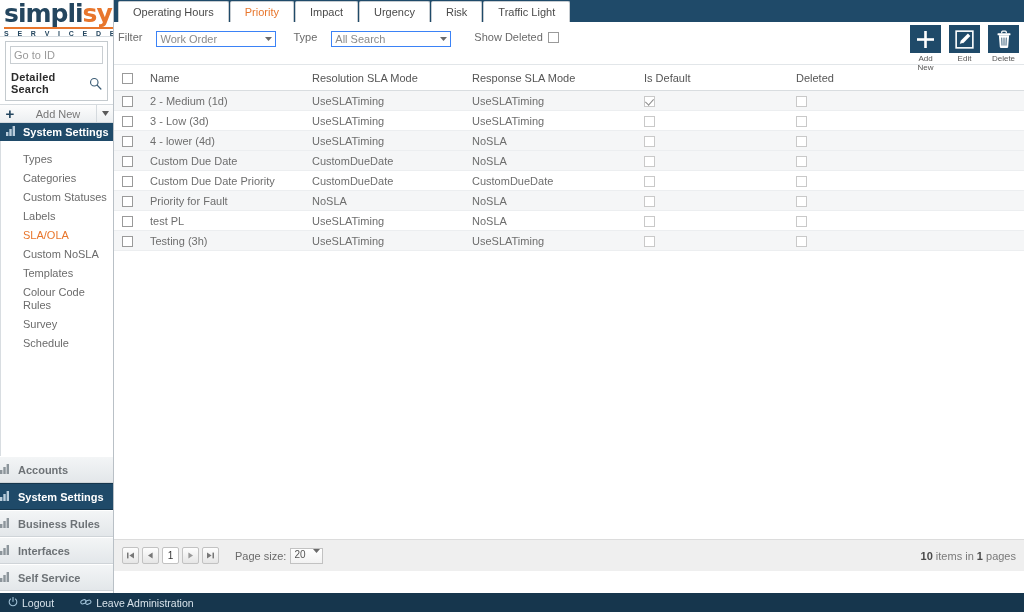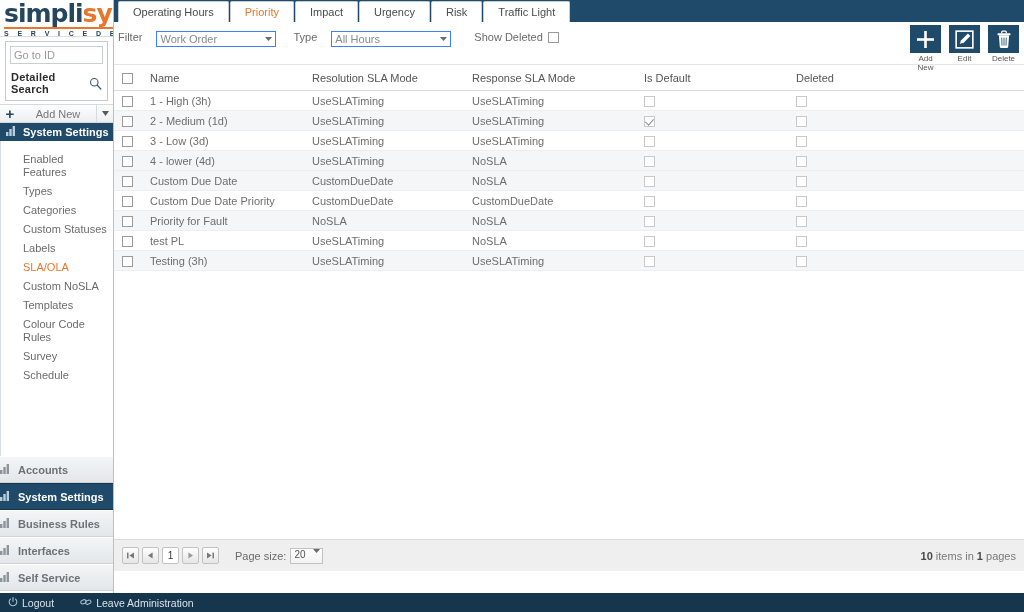--- a/index.html
+++ b/index.html
@@ -464,21 +464,20 @@
           <svg width="11" height="10" viewBox="0 0 11 10">
             <rect x="0" y="6" width="2.4" height="4" fill="#b9cddc"></rect>
             <rect x="3.3" y="3" width="2.4" height="7" fill="#b9cddc"></rect>
             <rect x="6.6" y="0" width="2.4" height="10" fill="#b9cddc"></rect>
           </svg>
         </span>
         <span>System Settings</span>
       </div>
 
       <div class="sub-list">
-        <div class="sub-item">Enabled Features</div>
         <div class="sub-item">Types</div>
         <div class="sub-item">Categories</div>
         <div class="sub-item">Custom Statuses</div>
         <div class="sub-item">Labels</div>
         <div class="sub-item active">SLA/OLA</div>
         <div class="sub-item">Custom NoSLA</div>
         <div class="sub-item">Templates</div>
         <div class="sub-item" style="max-width:72px;">Colour Code Rules</div>
         <div class="sub-item">Survey</div>
         <div class="sub-item">Schedule</div>
@@ -556,21 +555,21 @@
           <div class="select-box" id="filter-select">
             <span class="sel-val">Work Order</span>
             <span class="sel-caret">
               <svg width="7" height="4" viewBox="0 0 7 4">
                   <polygon points="0,0 7,0 3.5,4" fill="#6a6a6a"></polygon>
                 </svg>
             </span>
           </div>
           <span class="flabel" style="margin-left:3px;">Type</span>
           <div class="select-box" id="type-select">
-            <span class="sel-val">All Hours</span>
+            <span class="sel-val">All Search</span>
             <span class="sel-caret">
               <svg width="7" height="4" viewBox="0 0 7 4">
                   <polygon points="0,0 7,0 3.5,4" fill="#6a6a6a"></polygon>
                 </svg>
             </span>
           </div>
           <div class="show-del">
             <span class="flabel">Show Deleted</span>
             <span class="chk"></span>
           </div>
@@ -620,28 +619,20 @@
                 <span class="chk"></span>
               </th>
               <th class="c-name">Name</th>
               <th class="c-res">Resolution SLA Mode</th>
               <th class="c-resp">Response SLA Mode</th>
               <th class="c-def">Is Default</th>
               <th class="c-del">Deleted</th>
             </tr>
           </thead>
           <tbody id="grid-body">
-              <tr class="">
-                <td class="c-chk"><span class="chk"></span></td>
-                <td class="c-name">1 - High (3h)</td>
-                <td class="c-res">UseSLATiming</td>
-                <td class="c-resp">UseSLATiming</td>
-                <td class="c-def"><span class="chk" style="border-color: rgb(201, 201, 201);"></span></td>
-                <td class="c-del"><span class="chk" style="border-color: rgb(201, 201, 201);"></span></td>
-              </tr>
               <tr class="alt">
                 <td class="c-chk"><span class="chk"></span></td>
                 <td class="c-name">2 - Medium (1d)</td>
                 <td class="c-res">UseSLATiming</td>
                 <td class="c-resp">UseSLATiming</td>
                 <td class="c-def"><span class="chk checked" style="border-color: rgb(201, 201, 201);"></span></td>
                 <td class="c-del"><span class="chk" style="border-color: rgb(201, 201, 201);"></span></td>
               </tr>
               <tr class="">
                 <td class="c-chk"><span class="chk"></span></td>

